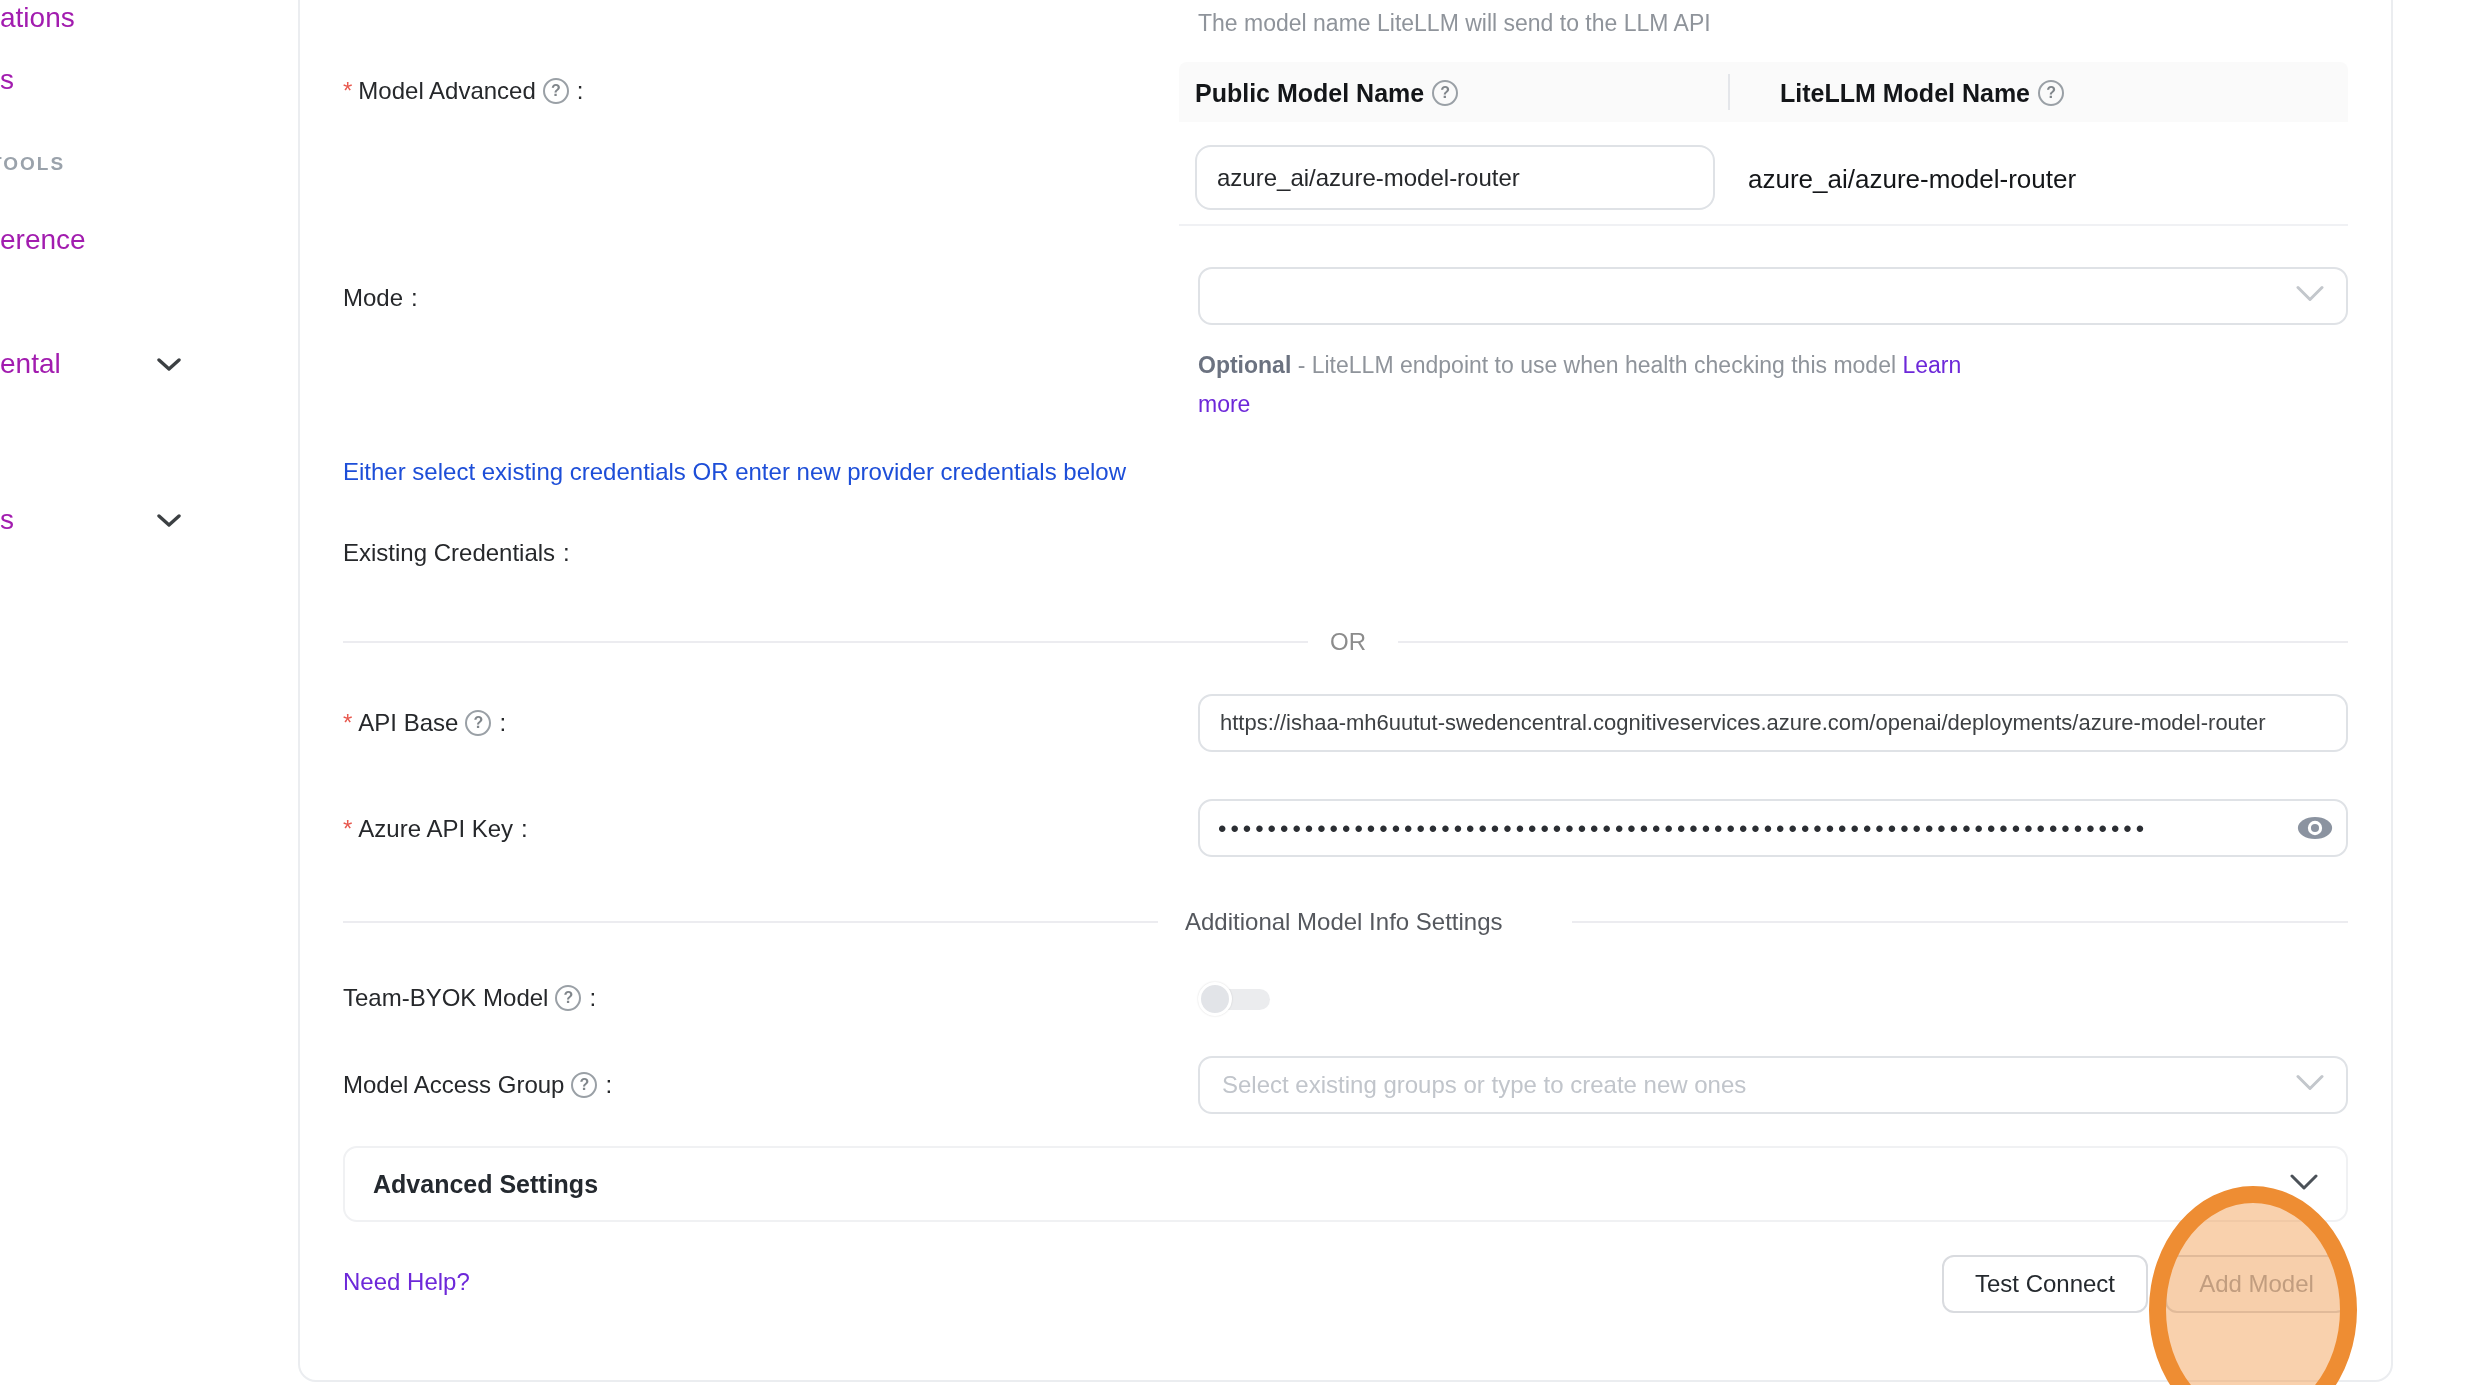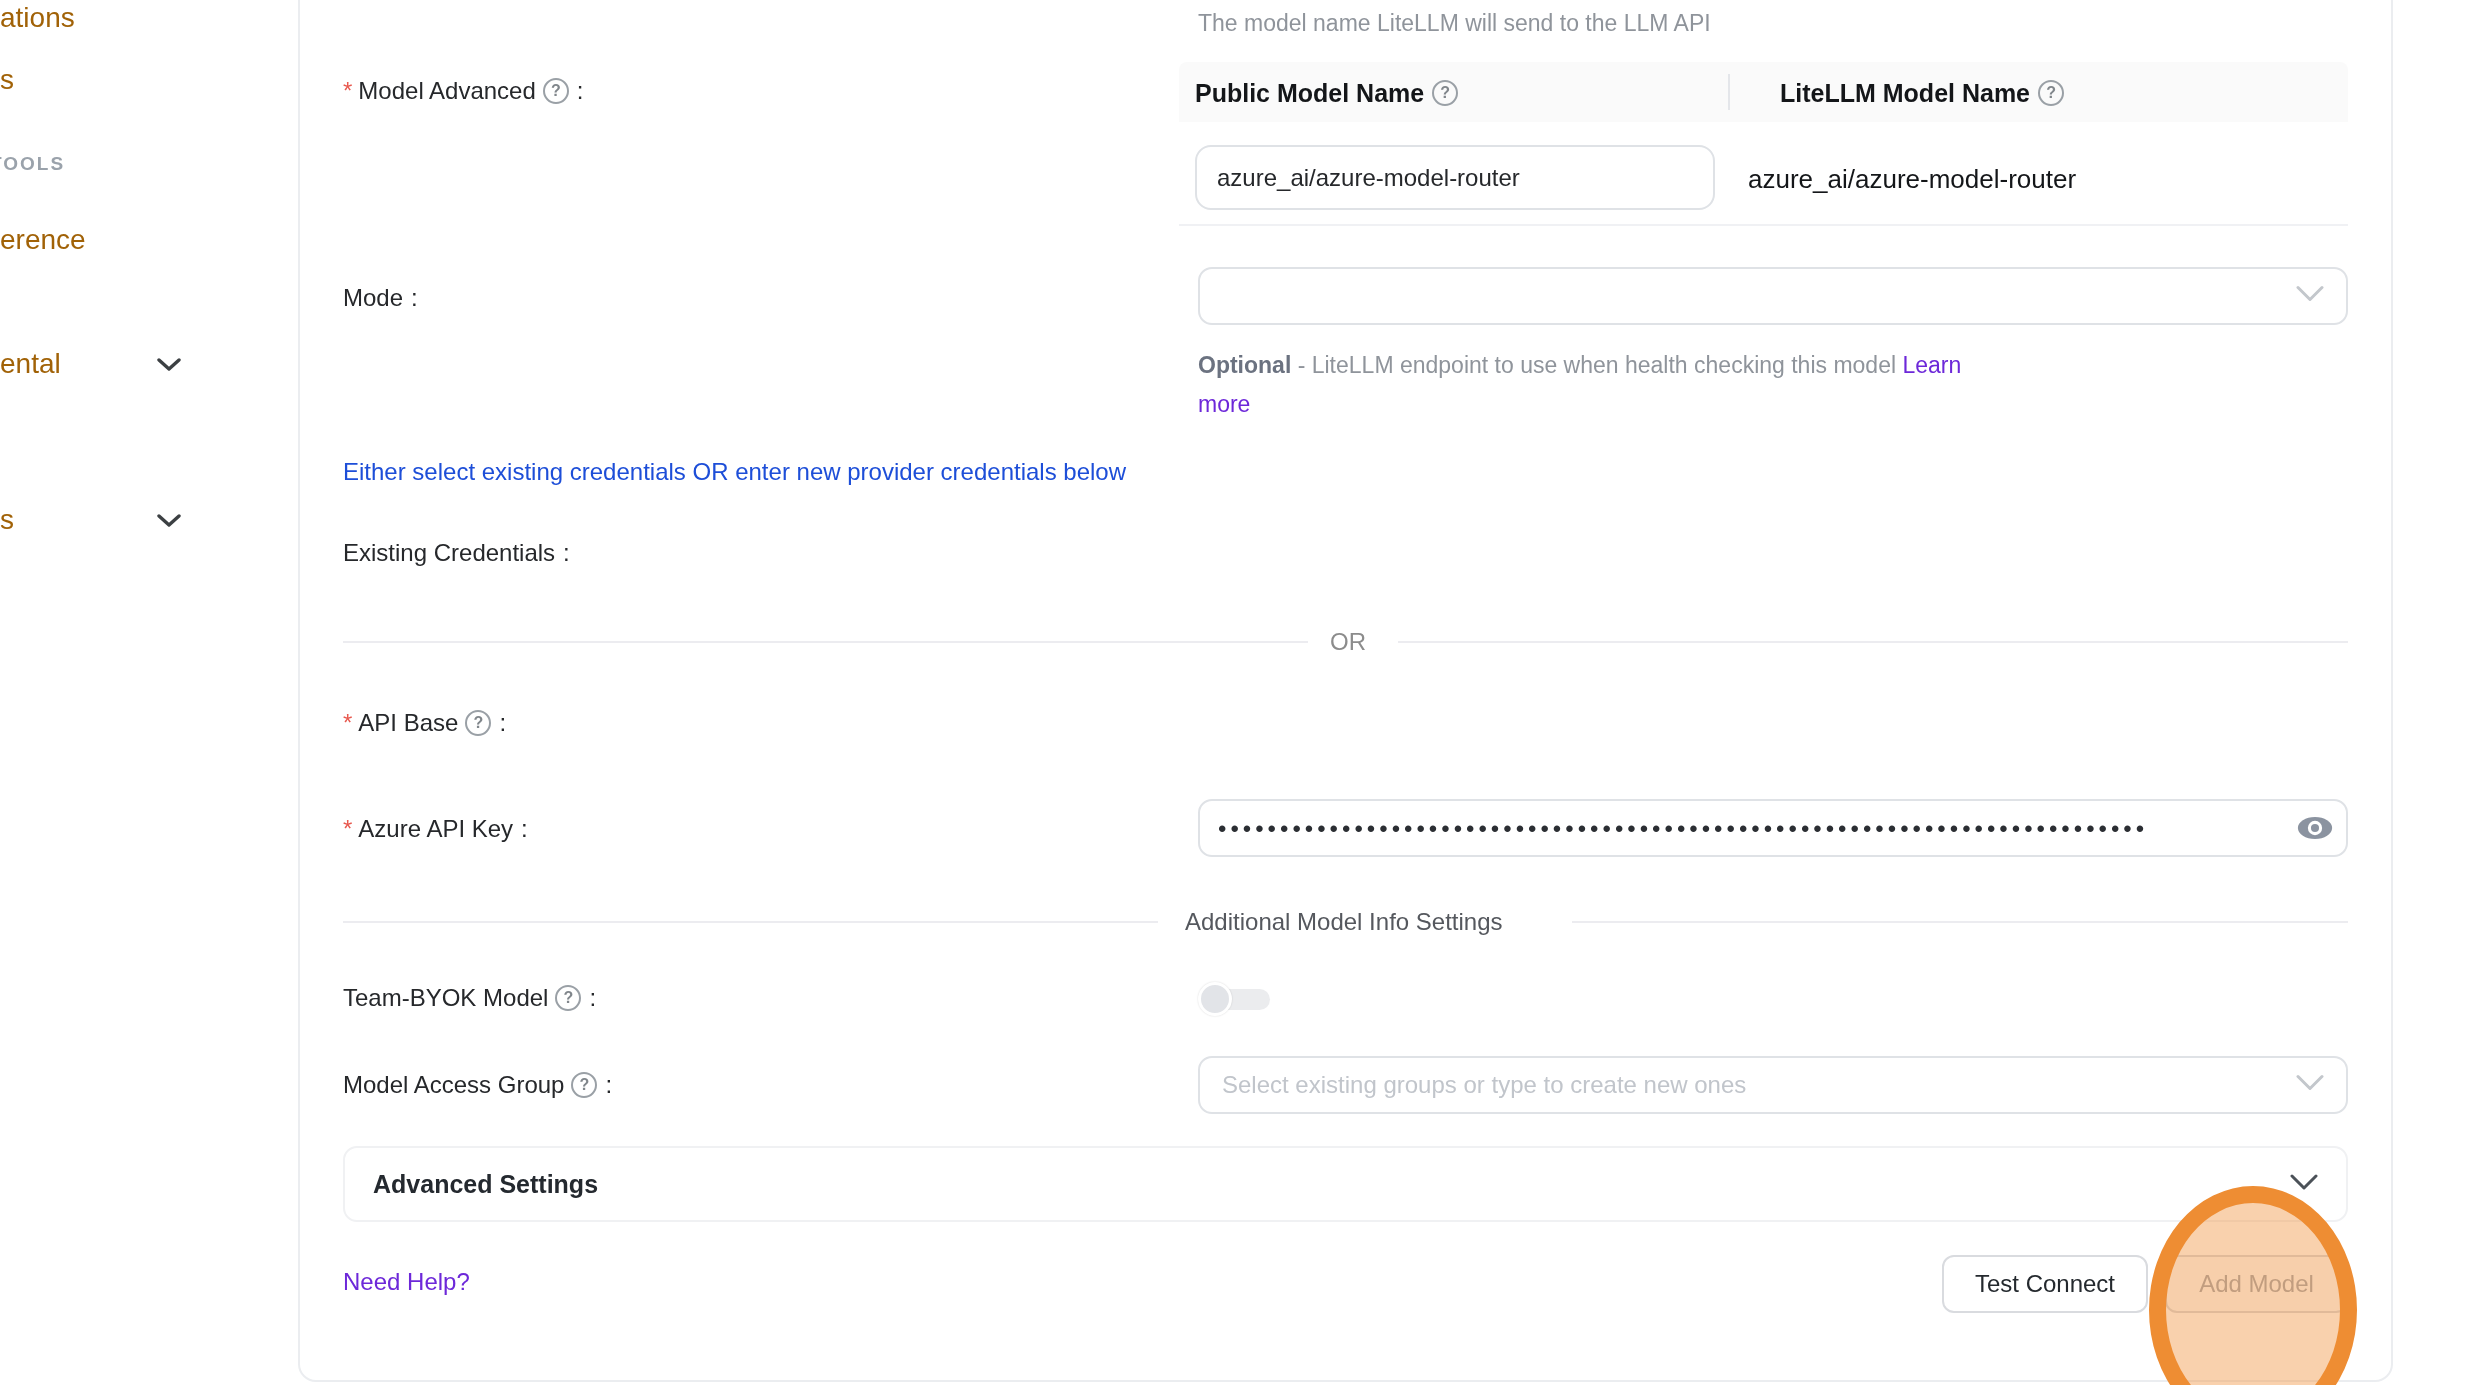--- a/index.html
+++ b/index.html
@@ -2,21 +2,21 @@
 <html><head>
 <meta charset="utf-8">
 <style>
   html,body{margin:0;padding:0;background:#fff;}
   .canvas{
     position:relative;width:2477px;height:1385px;overflow:hidden;background:#fff;
     font-family:"Liberation Sans","DejaVu Sans",sans-serif;color:#26282b;
   }
   
   .sidebar{position:absolute;left:0;top:0;width:298px;height:1385px;background:#fff;}
-  .side-item{position:absolute;left:0;font-size:28px;color:#a16207;white-space:nowrap;line-height:1;}
+  .side-item{position:absolute;left:0;font-size:28px;color:#a21caf;white-space:nowrap;line-height:1;}
   .side-section{position:absolute;left:-10px;font-size:19px;font-weight:700;color:#9aa2ab;letter-spacing:2px;line-height:1;}
   .side-chevron{position:absolute;left:157px;}
   
   .card{position:absolute;left:298px;top:-30px;width:2095px;height:1412px;background:#fff;
         border:2px solid #ebedf0;border-radius:18px;box-sizing:border-box;}
   .abs{position:absolute;}
   .note-gray{font-size:23px;color:#8f949b;line-height:1.35;}
   .flabel{position:absolute;left:343px;font-size:24px;color:#26282b;line-height:1;white-space:nowrap;display:flex;align-items:center;gap:7px;}
   .req{color:#e8594f;font-size:24px;margin-right:-1px;}
   .colon{margin-left:1px;color:#26282b;}
@@ -138,20 +138,21 @@
   <div class="div-line" style="left:343px;top:641px;width:965px;"></div>
   <div class="div-text" style="left:1330px;top:630px;">OR</div>
   <div class="div-line" style="left:1398px;top:641px;width:950px;"></div>
 
   <div class="flabel" style="top:710px;">
     <span class="req">*</span>
     <span>API Base</span>
     <span class="help-circ">?</span>
     <span class="colon">:</span>
   </div>
+  <input class="txt-input" style="left: 1198px; top: 694px; width: 1150px; height: 58px; border-radius: 14px; font-size: 22px; color: rgb(61, 64, 67);" value="https://ishaa-mh6uutut-swedencentral.cognitiveservices.azure.com/openai/deployments/azure-model-router">
 
   <div class="flabel" style="top:817px;">
     <span class="req">*</span>
     <span>Azure API Key</span>
     <span class="colon">:</span>
   </div>
   <div class="select-box" style="top:799px;"></div>
   <div class="masked">•••••••••••••••••••••••••••••••••••••••••••••••••••••••••••••••••••••••••••</div>
   <span class="eye">
     <svg width="38" height="28" viewBox="0 0 24 18">

